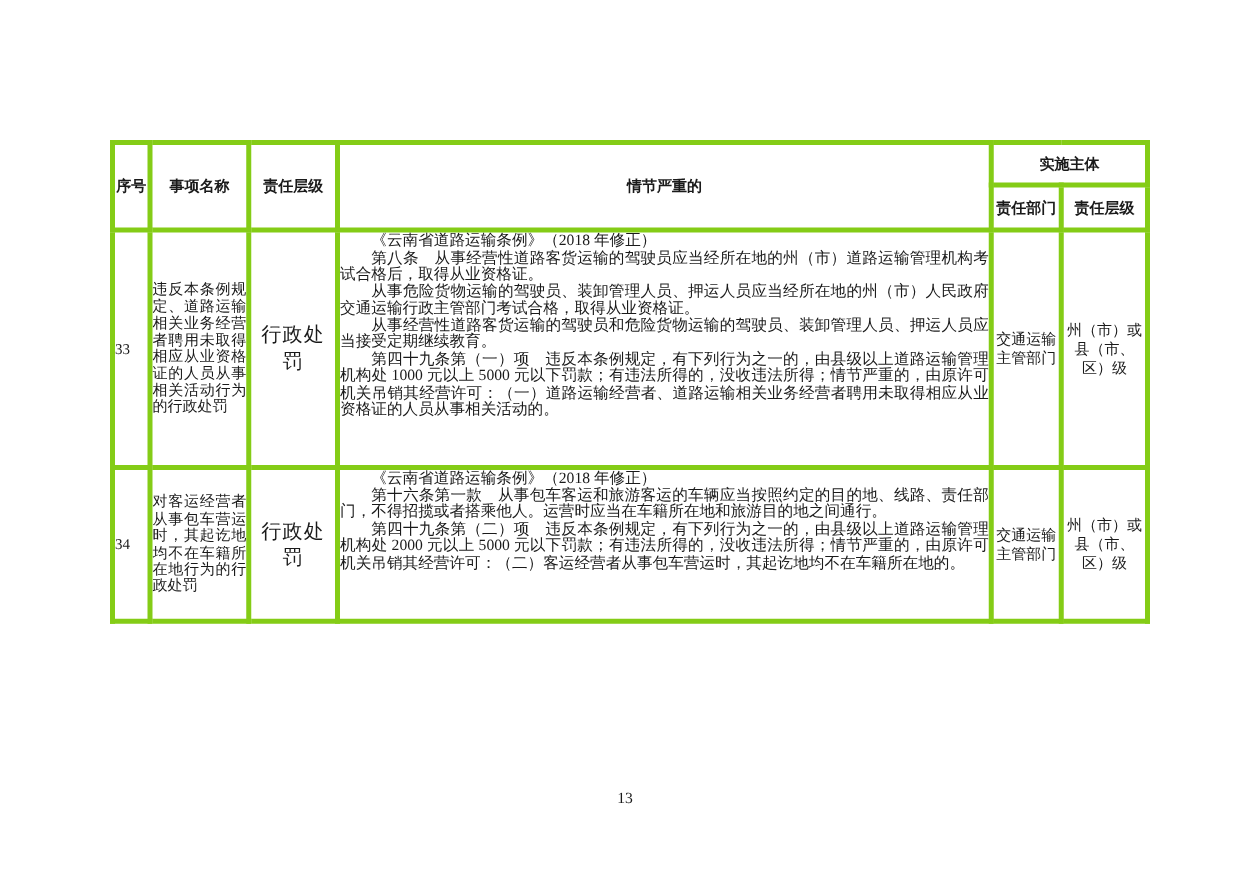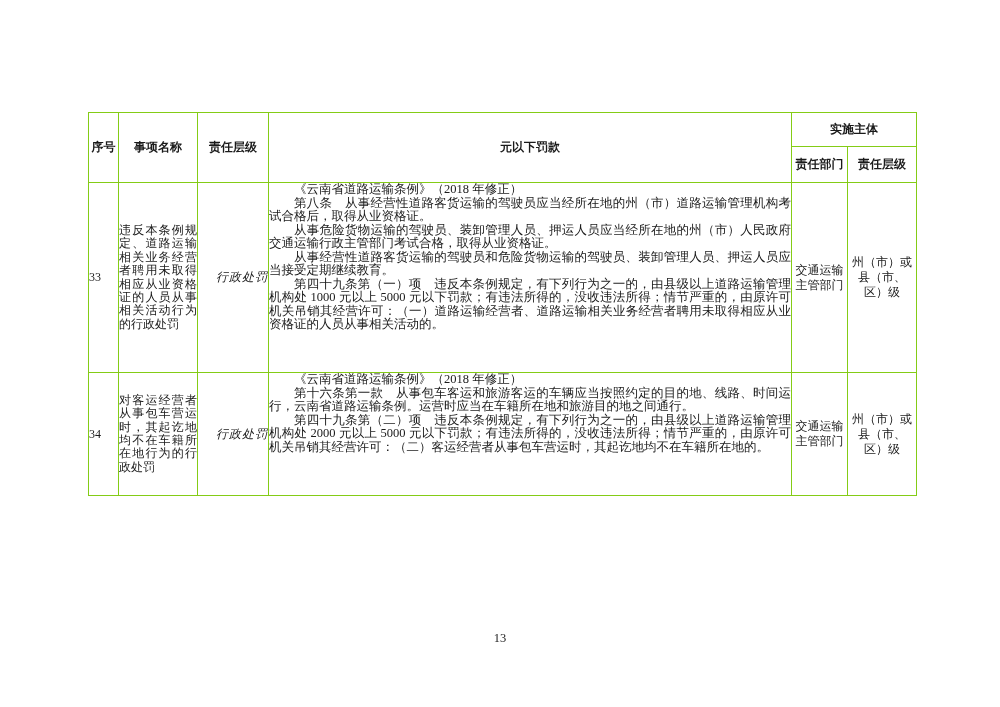--- a/index.html
+++ b/index.html
@@ -18,21 +18,21 @@
   }
   table.doc {
     position: absolute;
     left: 88px;
     top: 112px;
     width: 828px;
     border-collapse: collapse;
     table-layout: fixed;
   }
   table.doc th, table.doc td {
-    border: 1px solid #84cc16;
+    border: 4px solid #84cc16;
     padding: 0;
     overflow: hidden;
   }
   table.doc th {
     font-weight: bold;
     font-size: 12px;
     text-align: center;
     vertical-align: middle;
   }
   tr.hrow1 { height: 34px; }
@@ -45,25 +45,24 @@
     font-size: 12px;
   }
   .cell-name {
     text-align: justify;
     vertical-align: middle;
     padding: 4px 5px;
     font-size: 12px;
     line-height: 13.4px;
   }
   .cell-type {
-    text-align: right;
+    text-align: center;
     vertical-align: middle;
-    font-size: 12px;
+    font-size: 16px;
     letter-spacing: 1px;
-    font-style: italic;
   }
   .cell-basis {
     vertical-align: top;
     text-align: justify;
     padding: 6px 7px 4px 7px;
     font-size: 12.5px;
     line-height: 13.5px;
   }
   .cell-basis p {
     margin: 0;
@@ -97,21 +96,21 @@
       <col style="width:71px">
       <col style="width:523px">
       <col style="width:56px">
       <col style="width:69px">
     </colgroup>
     <tbody>
       <tr class="hrow1">
         <th rowspan="2">序号</th>
         <th rowspan="2">事项名称</th>
         <th rowspan="2">责任层级</th>
-        <th rowspan="2">元以下罚款</th>
+        <th rowspan="2">情节严重的</th>
         <th colspan="2">实施主体</th>
       </tr>
       <tr class="hrow2">
         <th>责任部门</th>
         <th>责任层级</th>
       </tr>
 
       <tr class="brow1">
         <td class="cell-no">33</td>
         <td class="cell-name">违反本条例规定、道路运输相关业务经营者聘用未取得相应从业资格证的人员从事相关活动行为的行政处罚</td>
@@ -126,21 +125,21 @@
         <td class="cell-dept">交通运输主管部门</td>
         <td class="cell-level">州（市）或县（市、区）级</td>
       </tr>
 
       <tr class="brow2">
         <td class="cell-no">34</td>
         <td class="cell-name">对客运经营者从事包车营运时，其起讫地均不在车籍所在地行为的行政处罚</td>
         <td class="cell-type">行政处罚</td>
         <td class="cell-basis">
           <p>《云南省道路运输条例》（2018 年修正）</p>
-          <p>第十六条第一款　从事包车客运和旅游客运的车辆应当按照约定的目的地、线路、时间运行，云南省道路运输条例。运营时应当在车籍所在地和旅游目的地之间通行。</p>
+          <p>第十六条第一款　从事包车客运和旅游客运的车辆应当按照约定的目的地、线路、责任部门，不得招揽或者搭乘他人。运营时应当在车籍所在地和旅游目的地之间通行。</p>
           <p>第四十九条第（二）项　违反本条例规定，有下列行为之一的，由县级以上道路运输管理机构处 2000 元以上 5000 元以下罚款；有违法所得的，没收违法所得；情节严重的，由原许可机关吊销其经营许可：（二）客运经营者从事包车营运时，其起讫地均不在车籍所在地的。</p>
         </td>
         <td class="cell-dept">交通运输主管部门</td>
         <td class="cell-level">州（市）或县（市、区）级</td>
       </tr>
     </tbody>
   </table>
 
   <div class="page-no">13</div>
 

